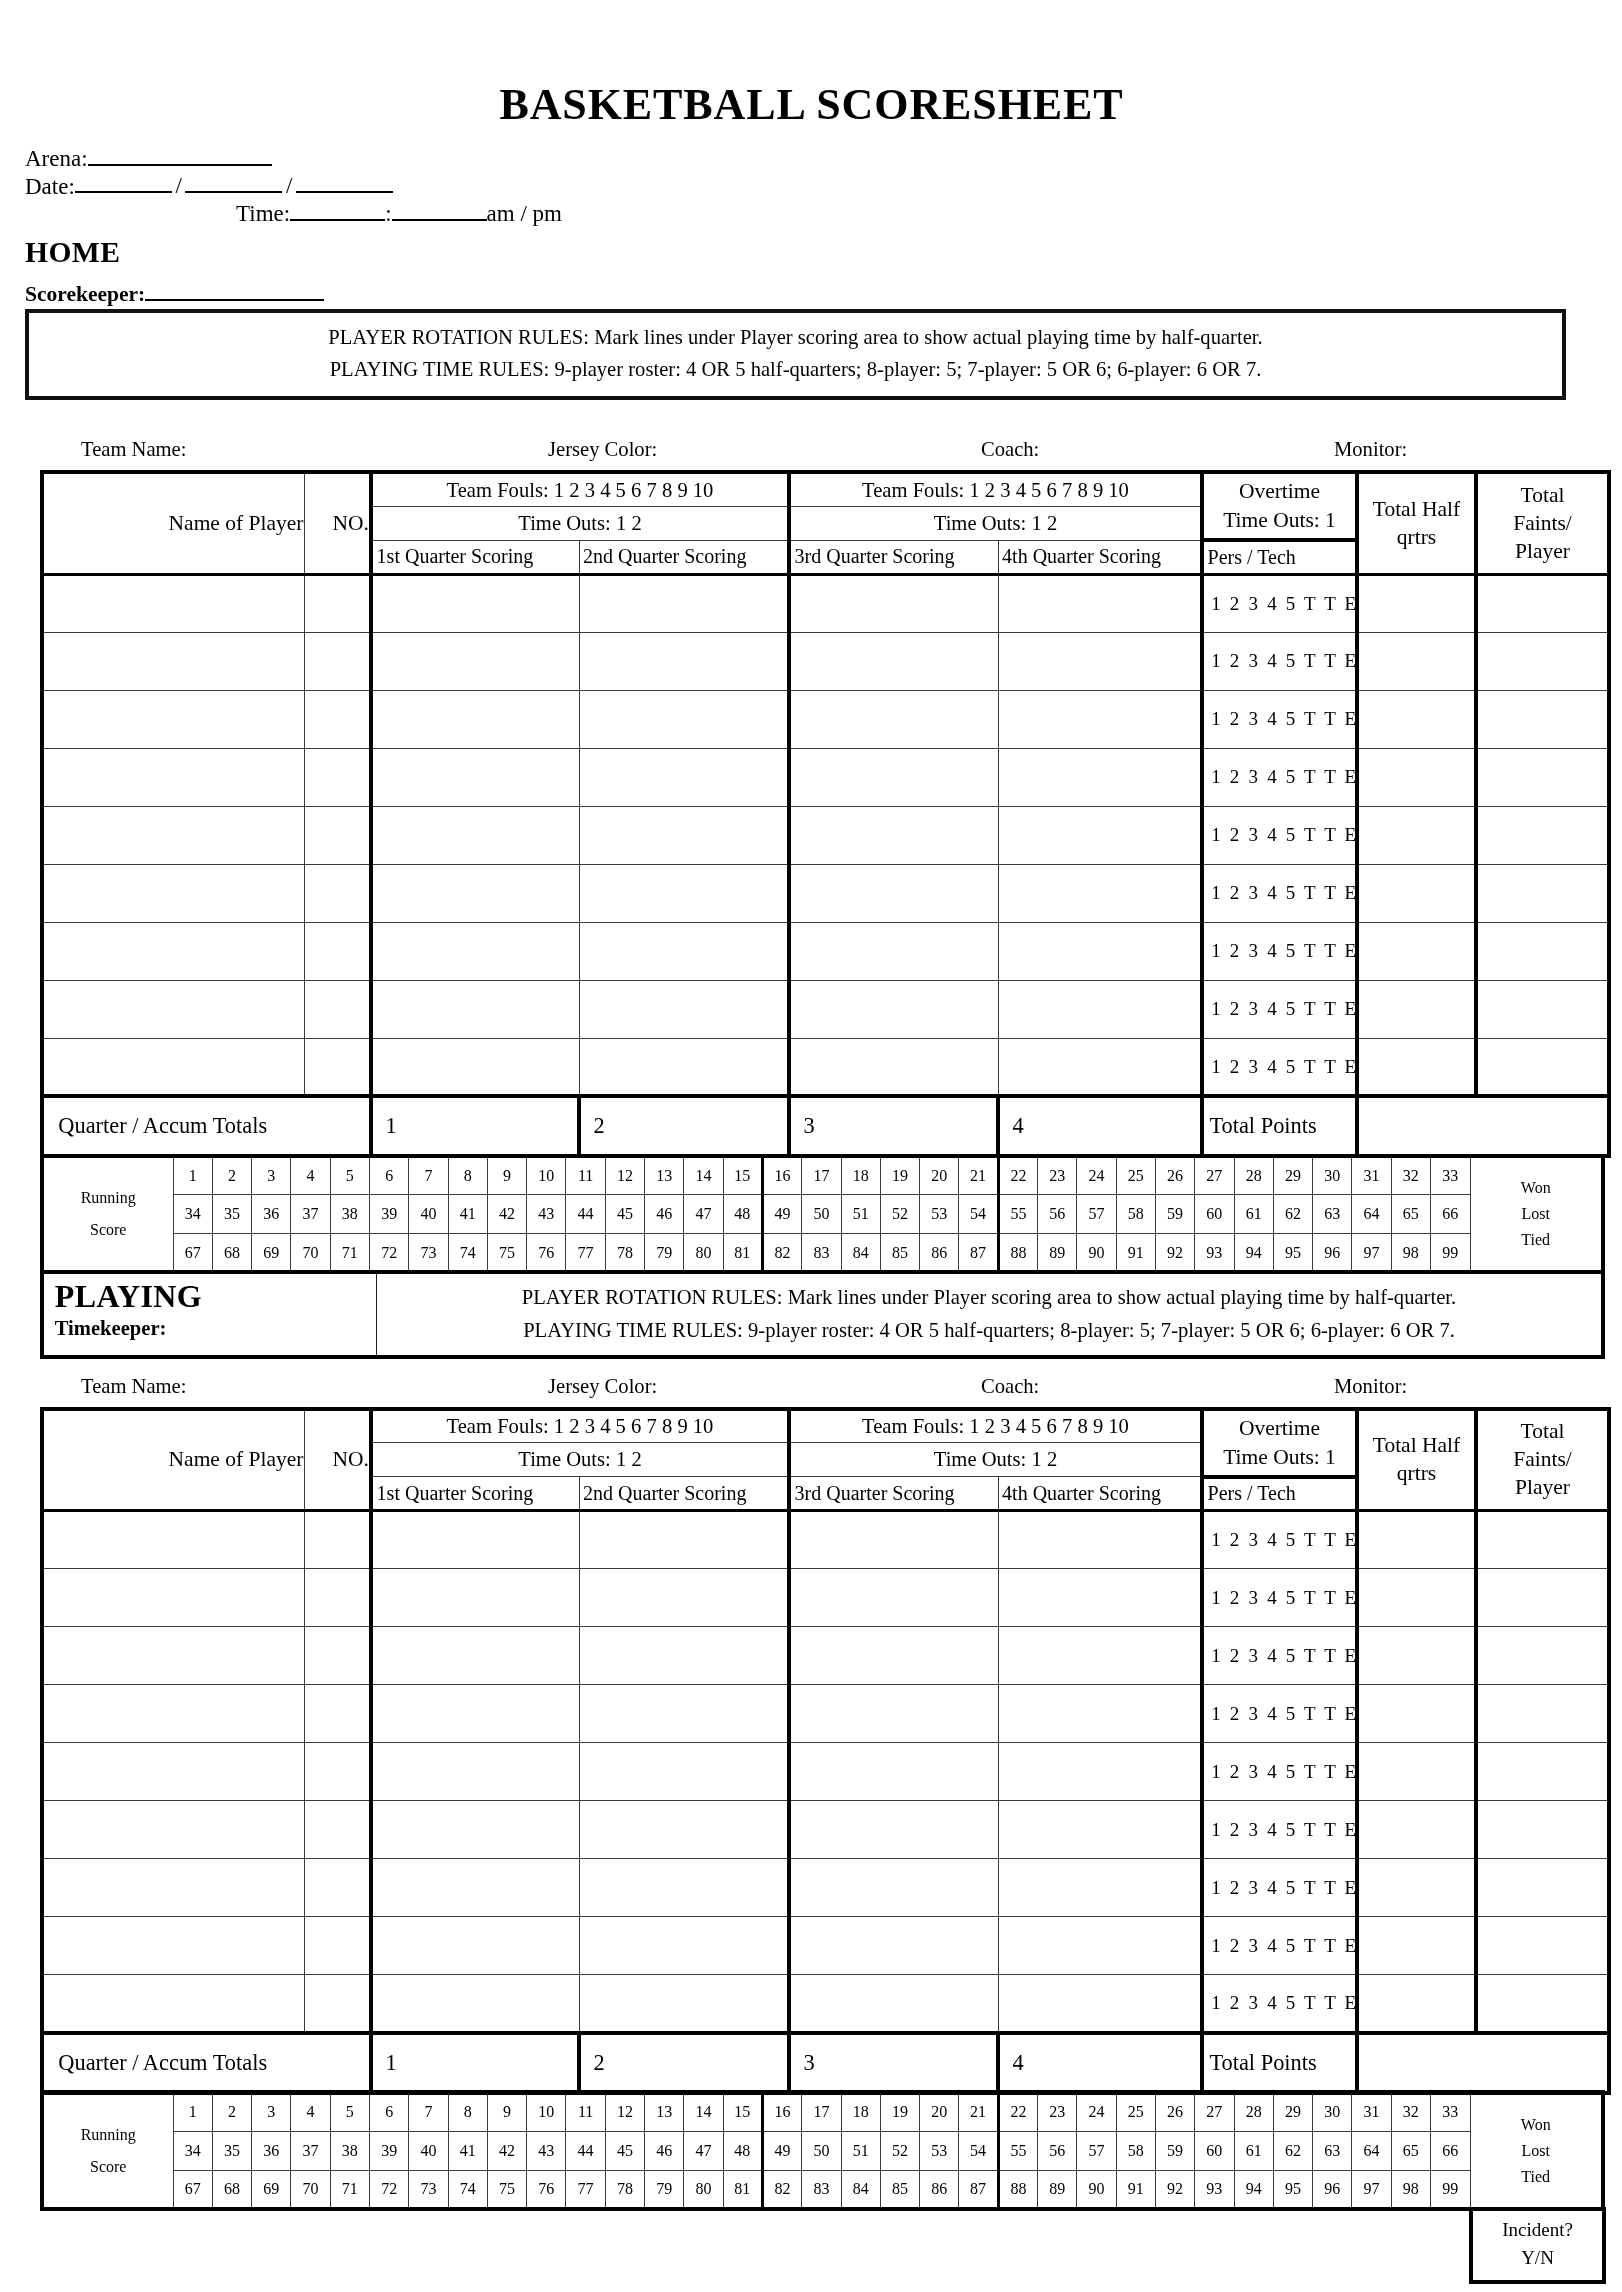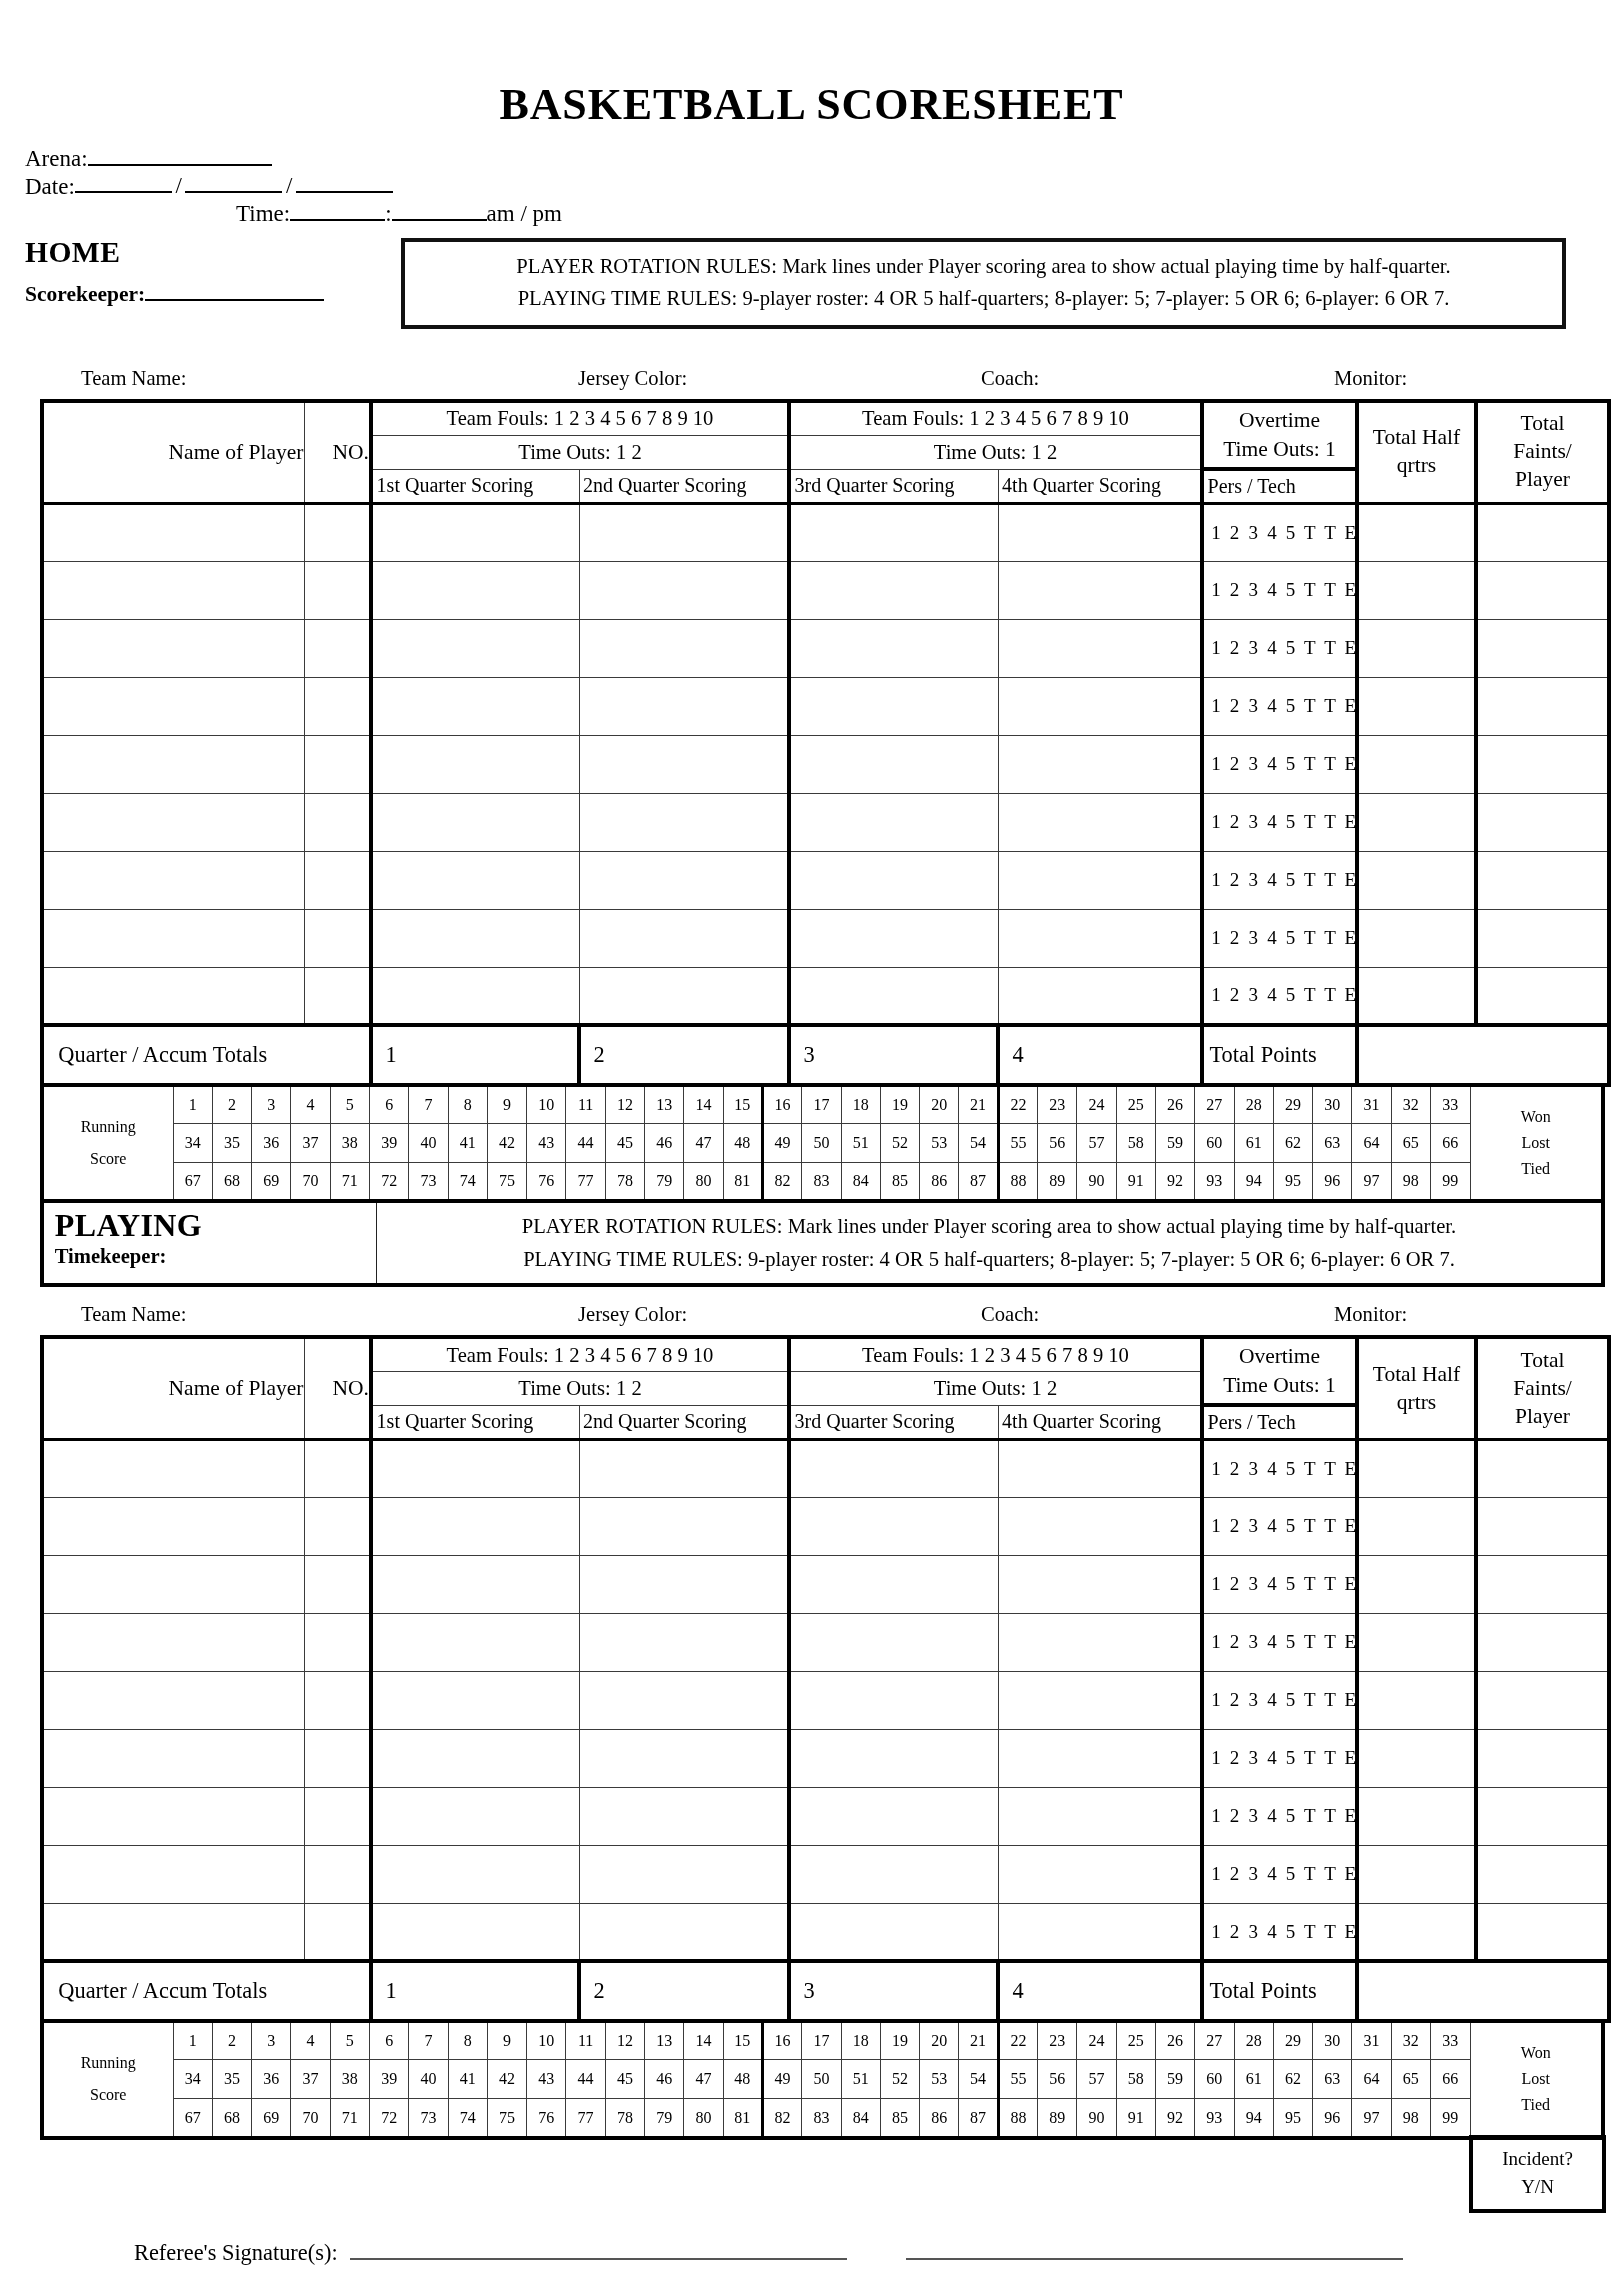--- a/index.html
+++ b/index.html
@@ -15,36 +15,36 @@
   .info-row { display: flex; align-items: baseline; margin: 14.3px 57px 0 25px; font-size: 23px; flex-direction: column; }
   .info-left  { width: 376px; }
   .info-center{ flex: 1; text-align: center; }
   .info-right { width: 537px; text-align: right; }
   .blank { display: inline-block; border-bottom: 2.2px solid #000; height: 21.5px; vertical-align: baseline; }
   .b-arena { width: 184px; }
   .b-date  { width: 97px; }
   .b-time  { width: 95px; }
   .slash   { padding: 0 3.6px; }
 
-  .row2 { display: flex; margin: 9px 57px 0 25px; }
+  .row2 { display: flex; margin: 9px 57px 0 25px; flex-direction: column; }
   .row2-left { width: 376px; }
   .home-label { font-size: 29.6px; font-weight: bold; letter-spacing: 0.4px; }
   .official-label { font-size: 21.5px; font-weight: bold; margin-top: 10.7px; }
   .b-official { width: 179px; }
   .rules-box {
     flex: 1; border: 4.5px solid #111; padding: 9px 7.2px 10.7px;
     text-align: center; font-size: 20.6px; line-height: 1.55; margin-top: 1.8px;
   }
 
   
   .team-info { position: relative; height: 32px; font-size: 20.6px; }
   .ti-home-gap { margin-top: 38px; }
   .ti-vis-gap  { margin-top: 16px; }
   .ti-team    { position: absolute; left: 81px; }
-  .ti-jersey  { position: absolute; left: 578px; }
+  .ti-jersey  { position: absolute; left: 548px; }
   .ti-coach   { position: absolute; left: 981px; }
   .ti-monitor { position: absolute; left: 1334px; }
 
   
   table.score-table {
     border-collapse: collapse; table-layout: fixed;
     margin-left: 40px; width: 1565px; border: 4.5px solid #000;
   }
   .score-table th, .score-table td {
     border: 1.4px solid #3a3a3a; padding: 0; font-weight: normal;

